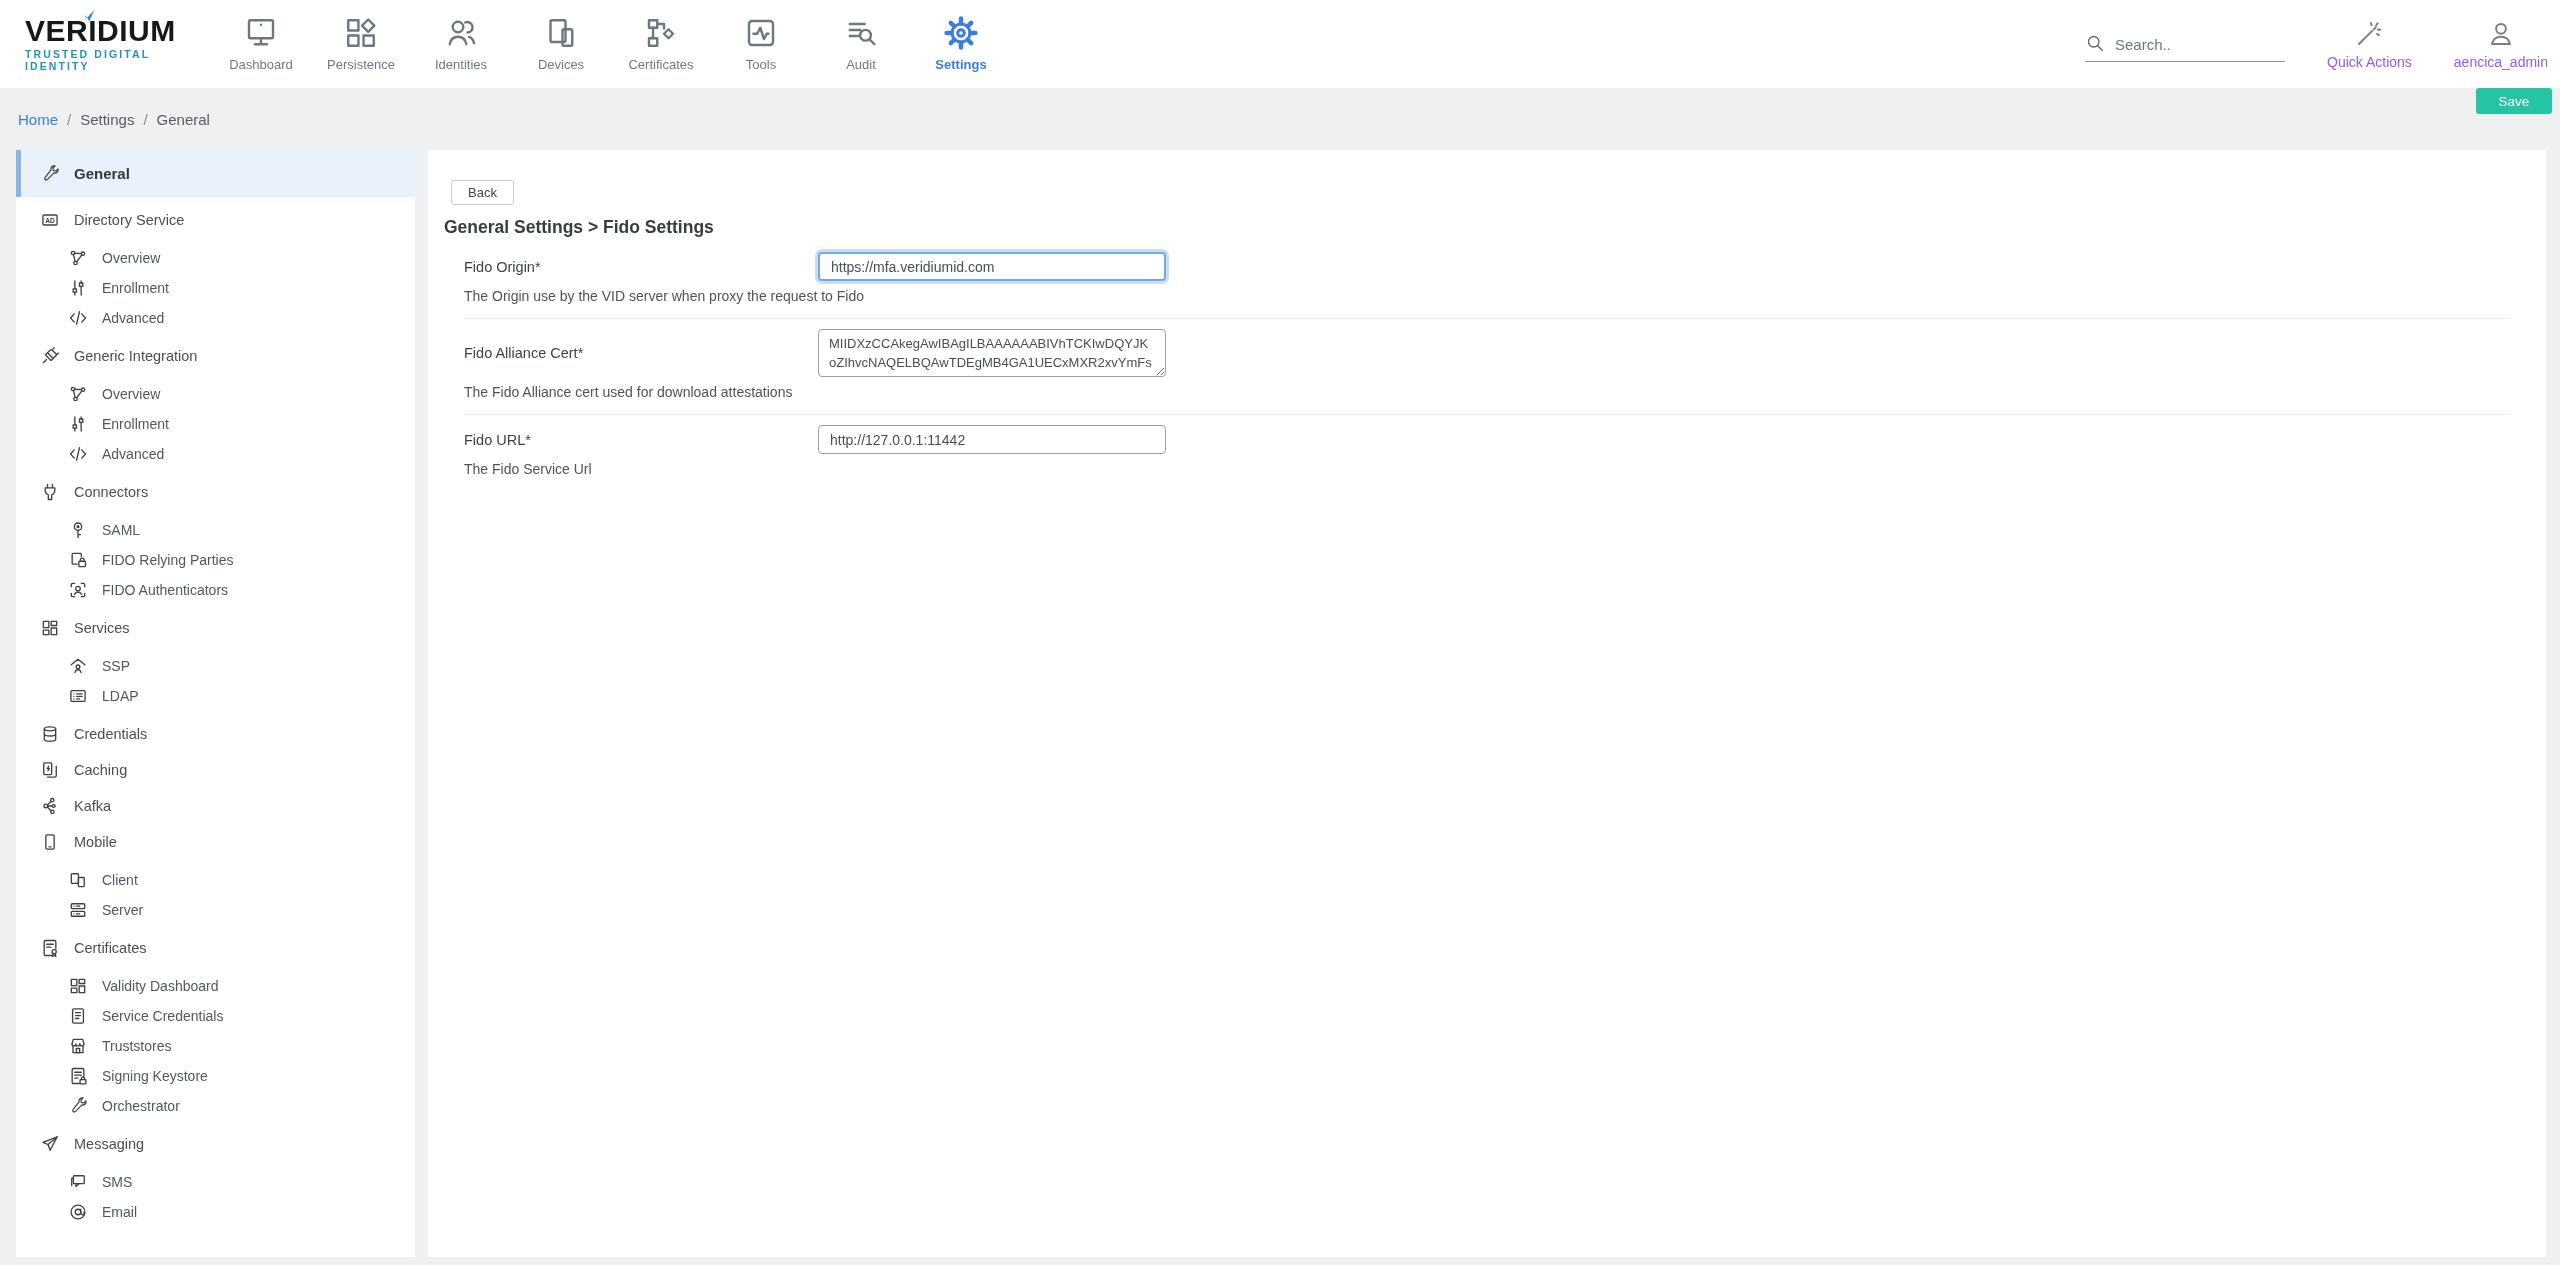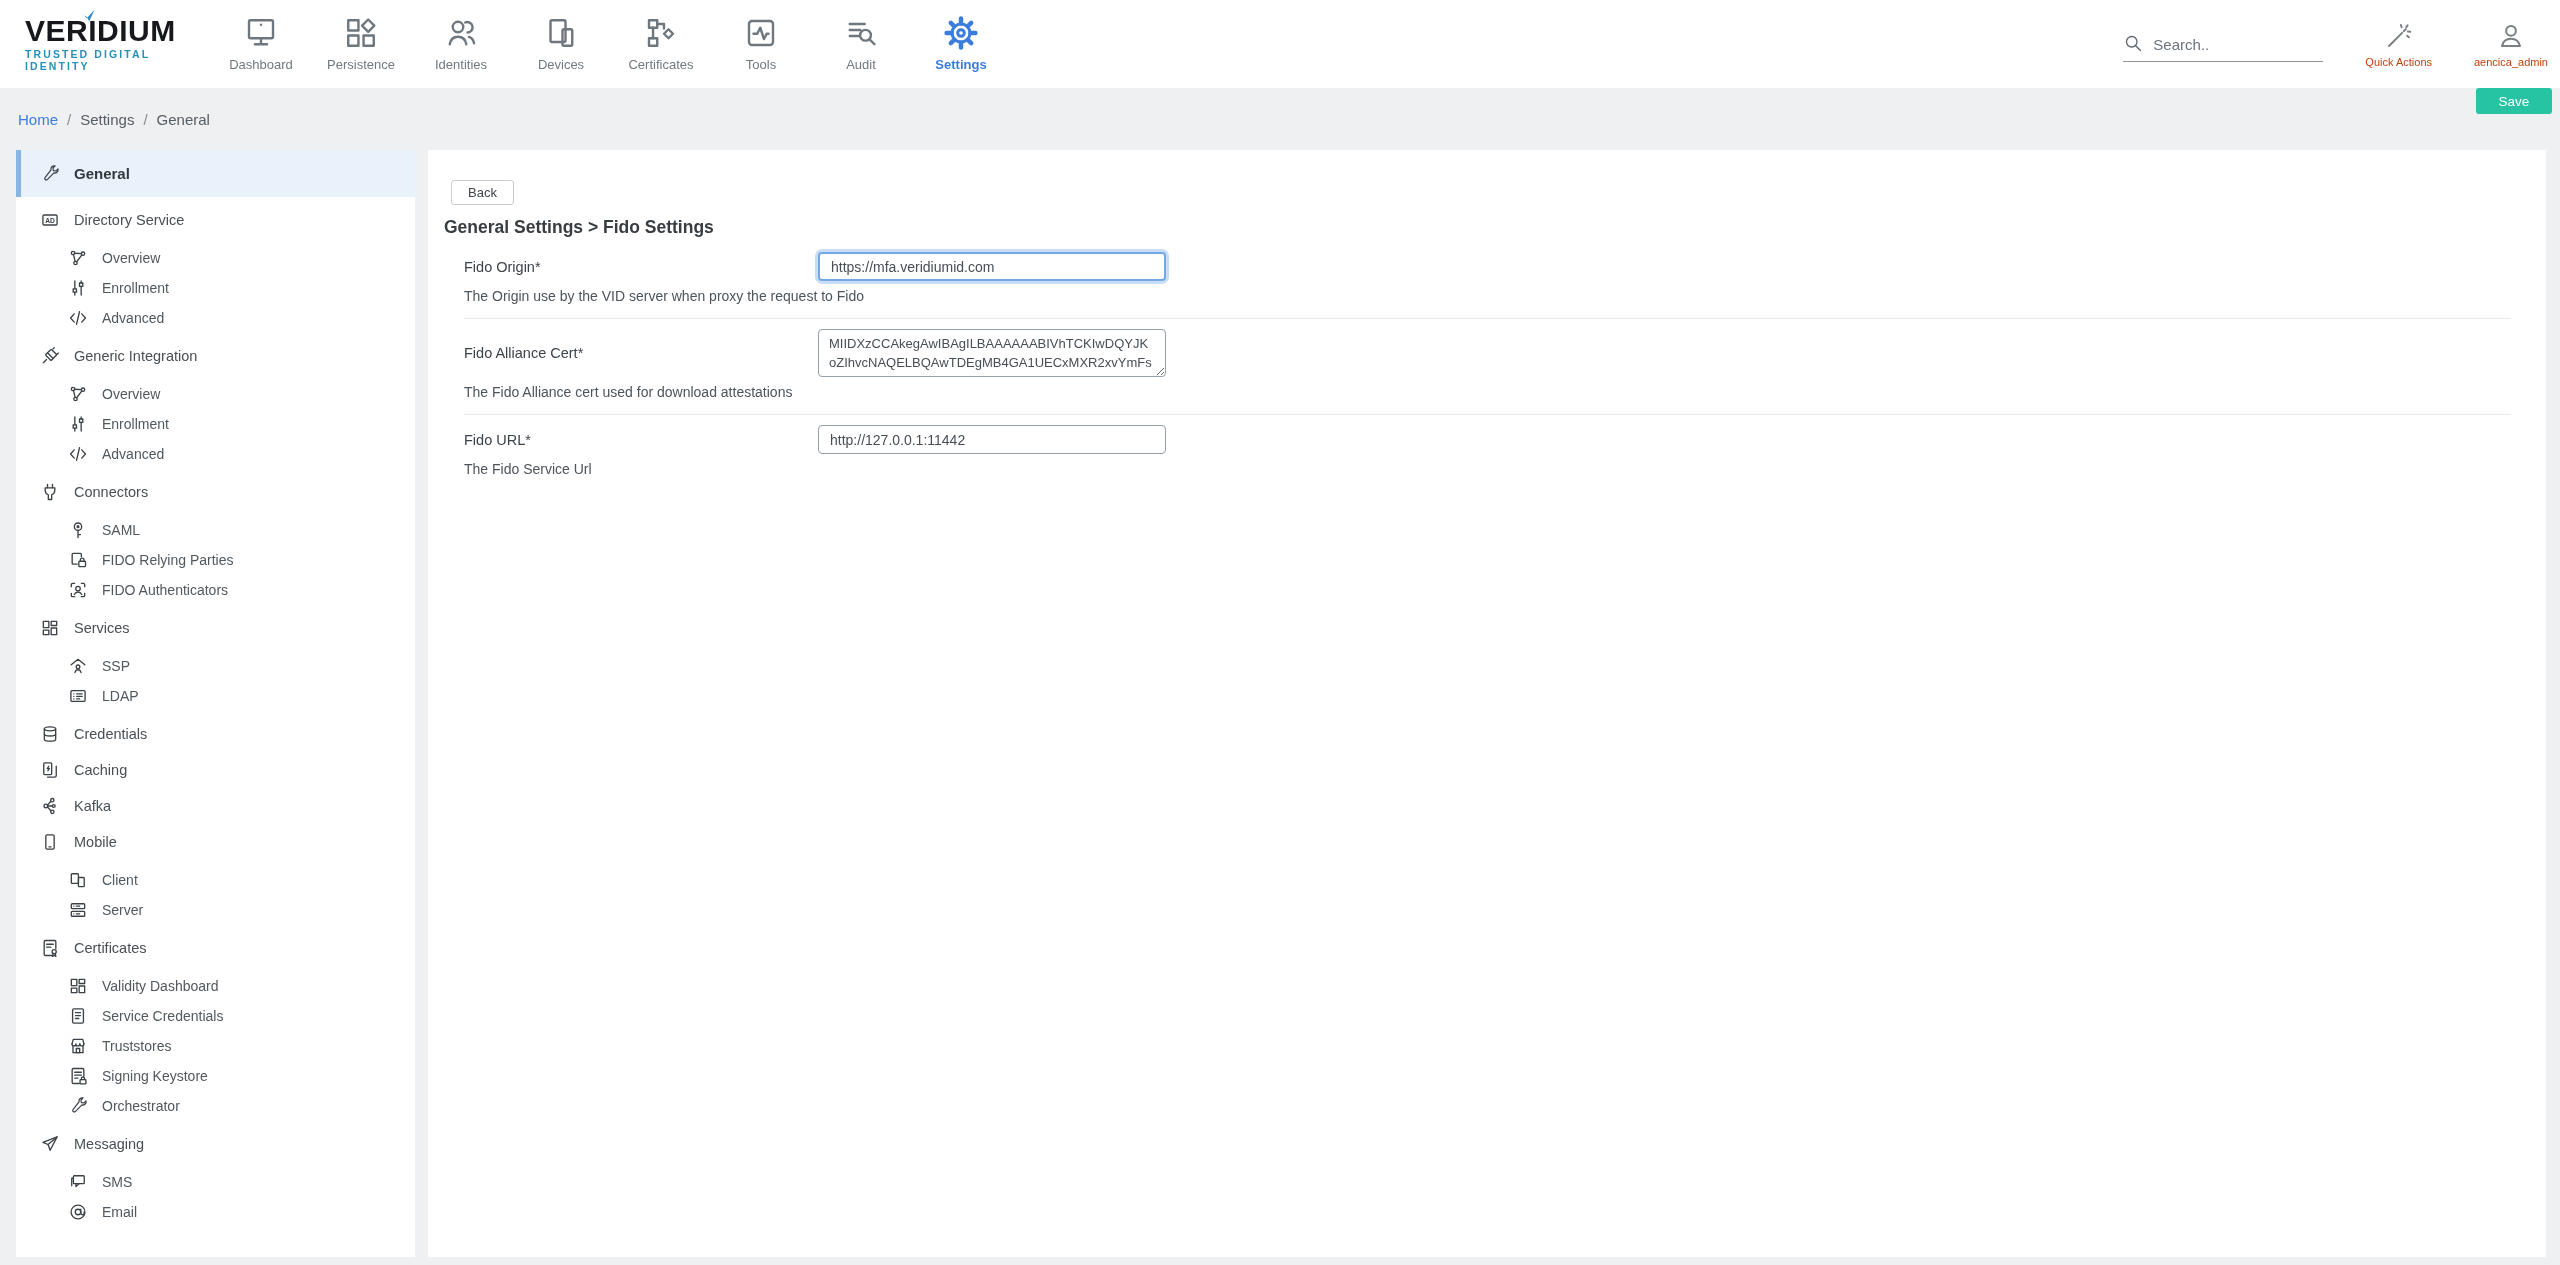--- a/index.html
+++ b/index.html
@@ -25,21 +25,21 @@
   .nav-item .nav-label{ font-size:13px; color:#71797f; margin-top:6px; }
   .nav-item.active .nav-ic{ color:#3b7ddd; }
   .nav-item.active .nav-label{ color:#3b7ddd; font-weight:bold; }
   .topbar-right{ margin-left:auto; display:flex; align-items:center; gap:42px; padding-right:12px; }
   .search-box{ display:flex; align-items:flex-end; gap:10px; border-bottom:1px solid #8e959b; width:200px; padding-bottom:8px; margin-bottom:-6px;}
   .search-box .s-ic{ color:#5f666d; width:20px; height:20px;}
   .search-box input{ border:none; outline:none; font-size:15px; width:150px; color:#41474d; background:transparent; font-family:"Liberation Sans",sans-serif;}
   .search-box input::placeholder{ color:#6c757d; }
   .top-mini{ display:flex; flex-direction:column; align-items:center; gap:5px; cursor:pointer; }
   .top-mini .m-ic{ width:30px; height:30px; color:#797f85;}
-  .top-mini .m-label{ font-size:11px; color:#c2410c; }
+  .top-mini .m-label{ font-size:14px; color:#8b5cf6; }
   
   .crumbbar{ height:62px; display:flex; padding:0 8px 0 18px; }
   .breadcrumb{ font-size:15px; display:flex; gap:9px; align-items:center;}
   .breadcrumb .crumb-link{ color:#3b7ddd; cursor:pointer; }
   .breadcrumb .crumb-sep{ color:#878d93; }
   .breadcrumb .crumb-item{ color:#565d64; }
   .save-btn{ margin-left:auto; width:76px; height:26px; background:#27c4a4; color:#fff; border:none; border-radius:3px;
     font-size:13.5px; font-family:"Liberation Sans",sans-serif; cursor:pointer; }
   
   .content{ display:flex; padding:0 14px 0 16px; gap:13px; height:1107px; }

